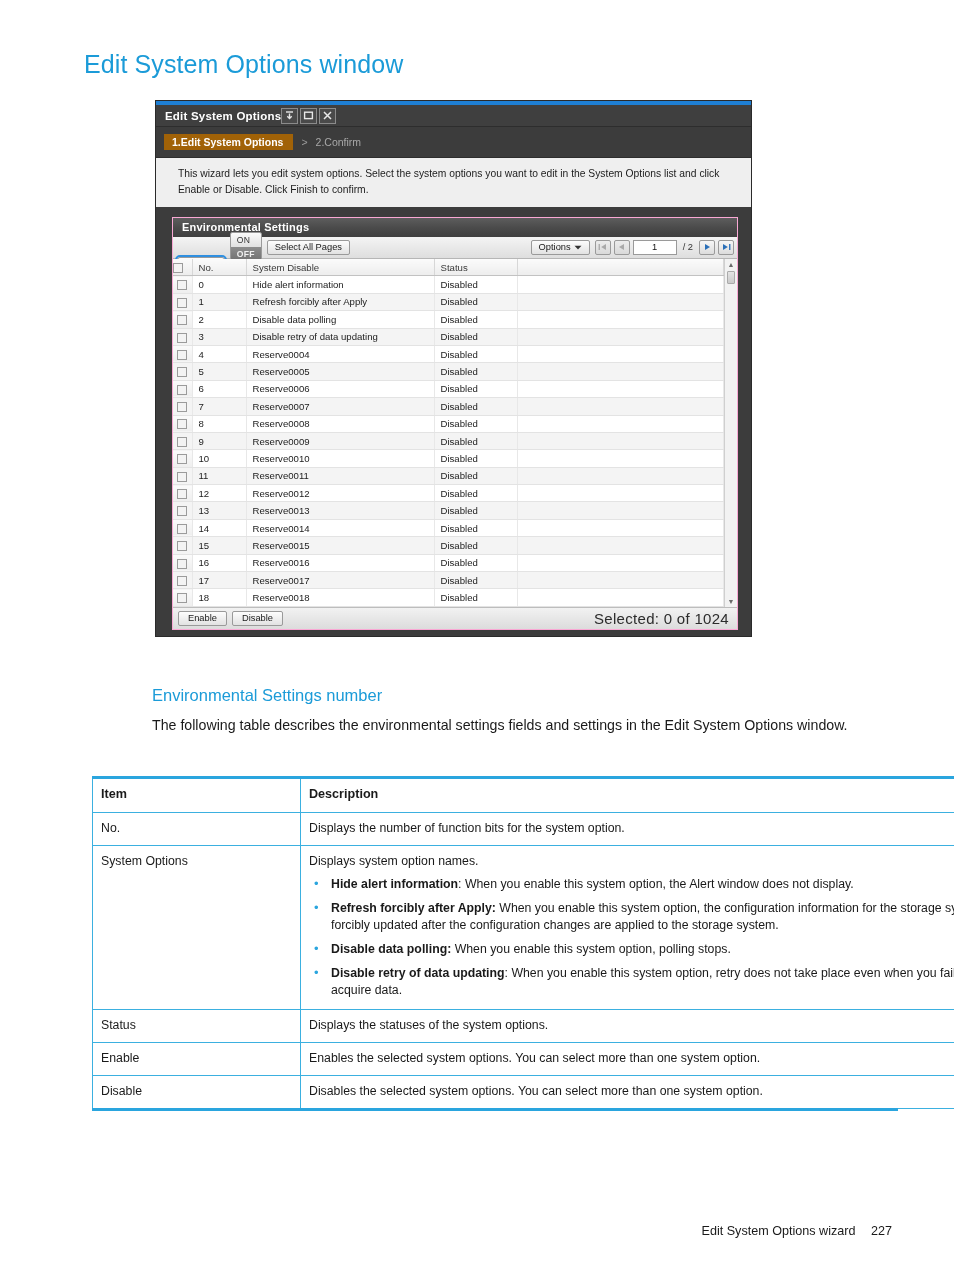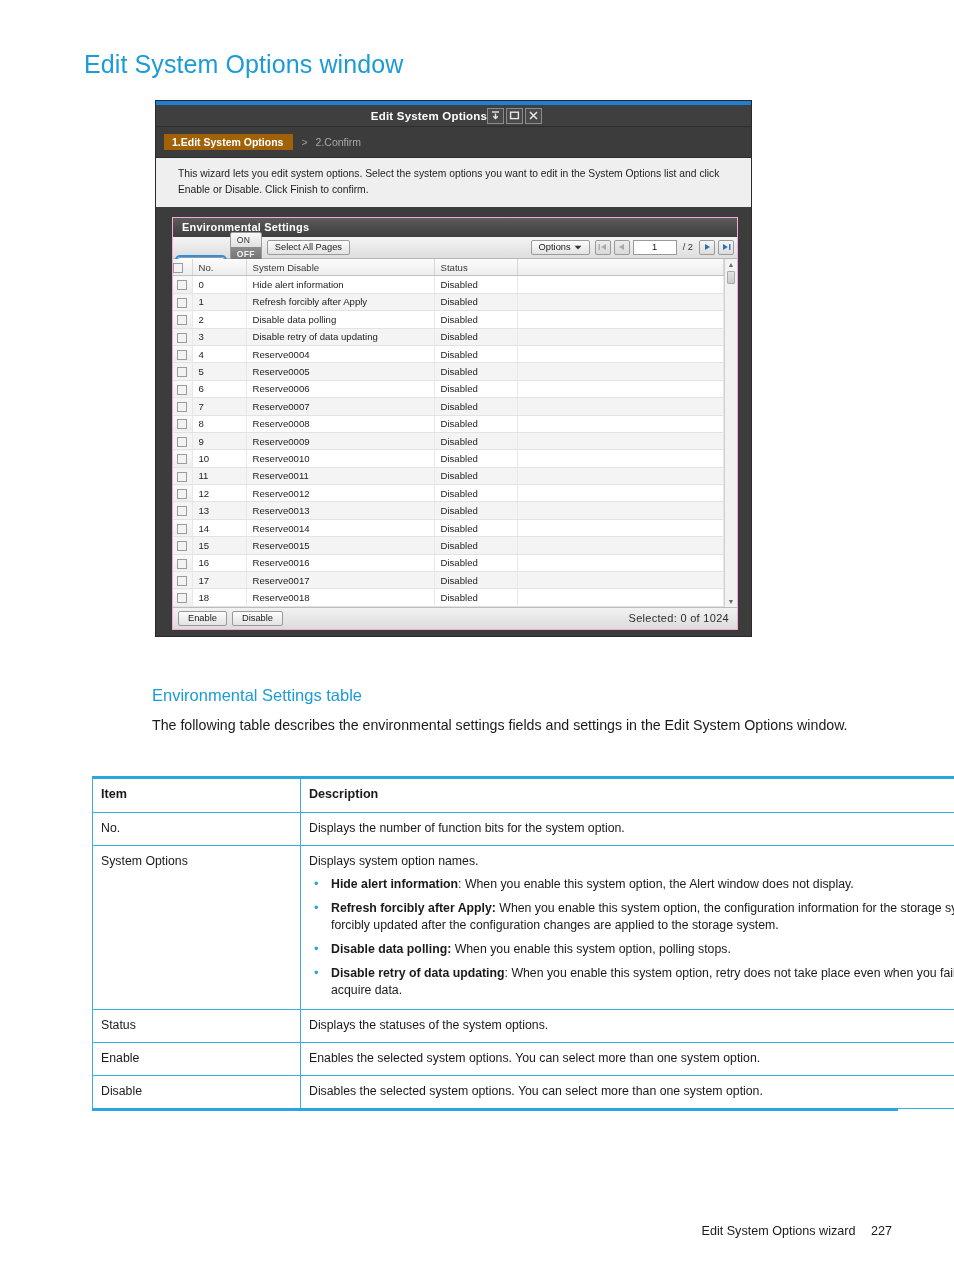--- a/index.html
+++ b/index.html
@@ -23,21 +23,21 @@
   
   .wizard {
     position: absolute; left: 155px; top: 100px;
     width: 597px;
     background: #3c3c3c;
     border: 1px solid #2a2a2a;
   }
   .wizard-topline { height: 4px; background: #1e7fd4; }
   .titlebar {
     height: 22px; background: #3f3f3f;
-    display: flex; align-items: center; justify-content: center;
+    display: flex; align-items: center; justify-content: flex-start;
     padding: 0 3px 0 9px;
     border-bottom: 1px solid #2d2d2d;
   }
   .titlebar-text {
     color: #ffffff; font-size: 11.5px; font-weight: bold;
     letter-spacing: .2px;
   }
   .win-btns { display: flex; gap: 2px; }
   .win-btn {
     width: 17px; height: 16px;
@@ -157,21 +157,21 @@
   .grid-footer {
     height: 22px; background: linear-gradient(to bottom,#f2f2f2,#dcdcdc);
     border-top: 1px solid #bdbdbd;
     display: flex; align-items: center; padding: 0 8px 0 5px; gap: 5px;
   }
   .gf-btn {
     border: 1px solid #9a9a9a; border-radius: 2px;
     background: linear-gradient(to bottom,#fdfdfd,#e2e2e2);
     padding: 2px 9px; font-size: 9.3px; line-height: 1; color: #1a1a1a;
   }
-  .selected-info { margin-left: auto; font-size: 11px; color: #2c2c2c; letter-spacing: .3px; }
+  .selected-info { margin-left: auto; font-size: 15px; color: #2c2c2c; letter-spacing: .3px; }
 
   .wizard-footer {
     height: 36px; background: #3c3c3c;
     display: flex; align-items: center; justify-content: flex-end;
     padding-right: 12px; gap: 7px;
   }
   .wz-btn {
     min-width: 52px; height: 19px; border-radius: 2px;
     font-size: 10.3px; display: inline-flex; align-items: center;
     justify-content: center; gap: 3px; line-height: 1; padding: 0 9px;
@@ -489,21 +489,21 @@
         <span class="gf-btn">Enable</span>
         <span class="gf-btn">Disable</span>
         <span class="selected-info">Selected:  0    of  1024</span>
       </div>
 
     </div>
   </div>
 
 </div>
 
-<div class="sec-title">Environmental Settings table</div>
+<div class="sec-title">Environmental Settings number</div>
 <div class="sec-para">The following table describes the environmental settings fields and settings in the Edit System Options window.</div>
 
 <table class="doc-table">
   <thead>
     <tr>
       <th class="c1">Item</th>
       <th>Description</th>
     </tr>
   </thead>
   <tbody>

